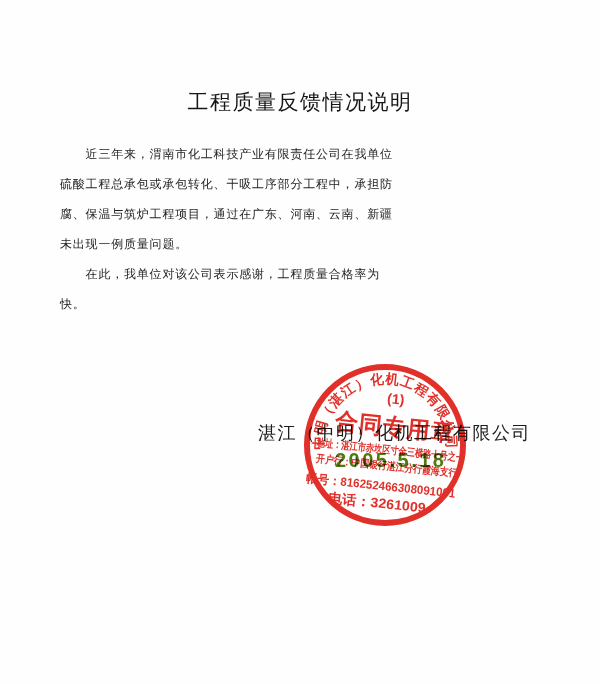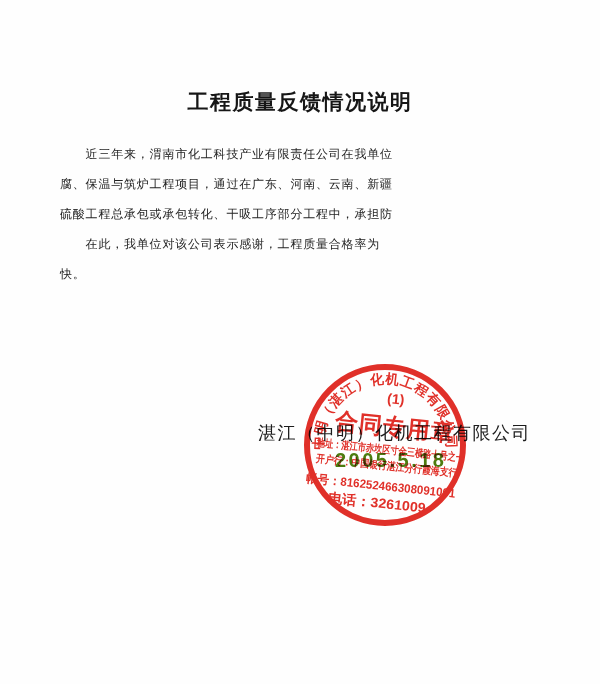--- a/index.html
+++ b/index.html
@@ -4,21 +4,21 @@
 <style>
   * { margin:0; padding:0; box-sizing:border-box; }
   html,body { background:#ffffff; }
   .page {
     position:relative; width:600px; height:684px;
     background:#fefefe; overflow:hidden;
     font-family:"Liberation Serif", serif;
   }
   .title {
     position:absolute; top:88px; left:0; width:600px;
-    text-align:center; font-size:21px; font-weight:bold;
+    text-align:center; font-size:21px; font-weight:normal;
     letter-spacing:1.5px; color:#161616;
     font-family:"Liberation Sans", sans-serif;
   }
   .body-text { position:absolute; top:139px; left:60px; width:486px; }
   .body-line {
     height:30px; line-height:30px; font-size:12px;
     letter-spacing:0.8px; color:#232323; white-space:nowrap;
   }
   .sig-company {
     position:absolute; top:421px; left:258px;
@@ -49,22 +49,23 @@
 </style>
 </head>
 <body>
 
 <div class="page">
 
   <div class="title">工程质量反馈情况说明</div>
 
   <div class="body-text">
       <div class="body-line">　　近三年来，渭南市化工科技产业有限责任公司在我单位</div>
+      <div class="body-line">硫酸工程总承包或承包转化、干吸工序部分工程中，承担防</div>
       <div class="body-line">腐、保温与筑炉工程项目，通过在广东、河南、云南、新疆</div>
-      <div class="body-line">硫酸工程总承包或承包转化、干吸工序部分工程中，承担防</div>
+      <div class="body-line">未出现一例质量问题。</div>
       <div class="body-line">　　在此，我单位对该公司表示感谢，工程质量合格率为</div>
       <div class="body-line">快。</div>
     </div>
 
   <div class="sig-company">湛江（中明）化机工程有限公司</div>
 
   <div class="sig-date">2005.5.18</div>
 
   <svg class="seal" viewBox="0 0 168 168" xmlns="http://www.w3.org/2000/svg">
     <circle class="seal-ring" cx="84" cy="84" r="78"></circle>

